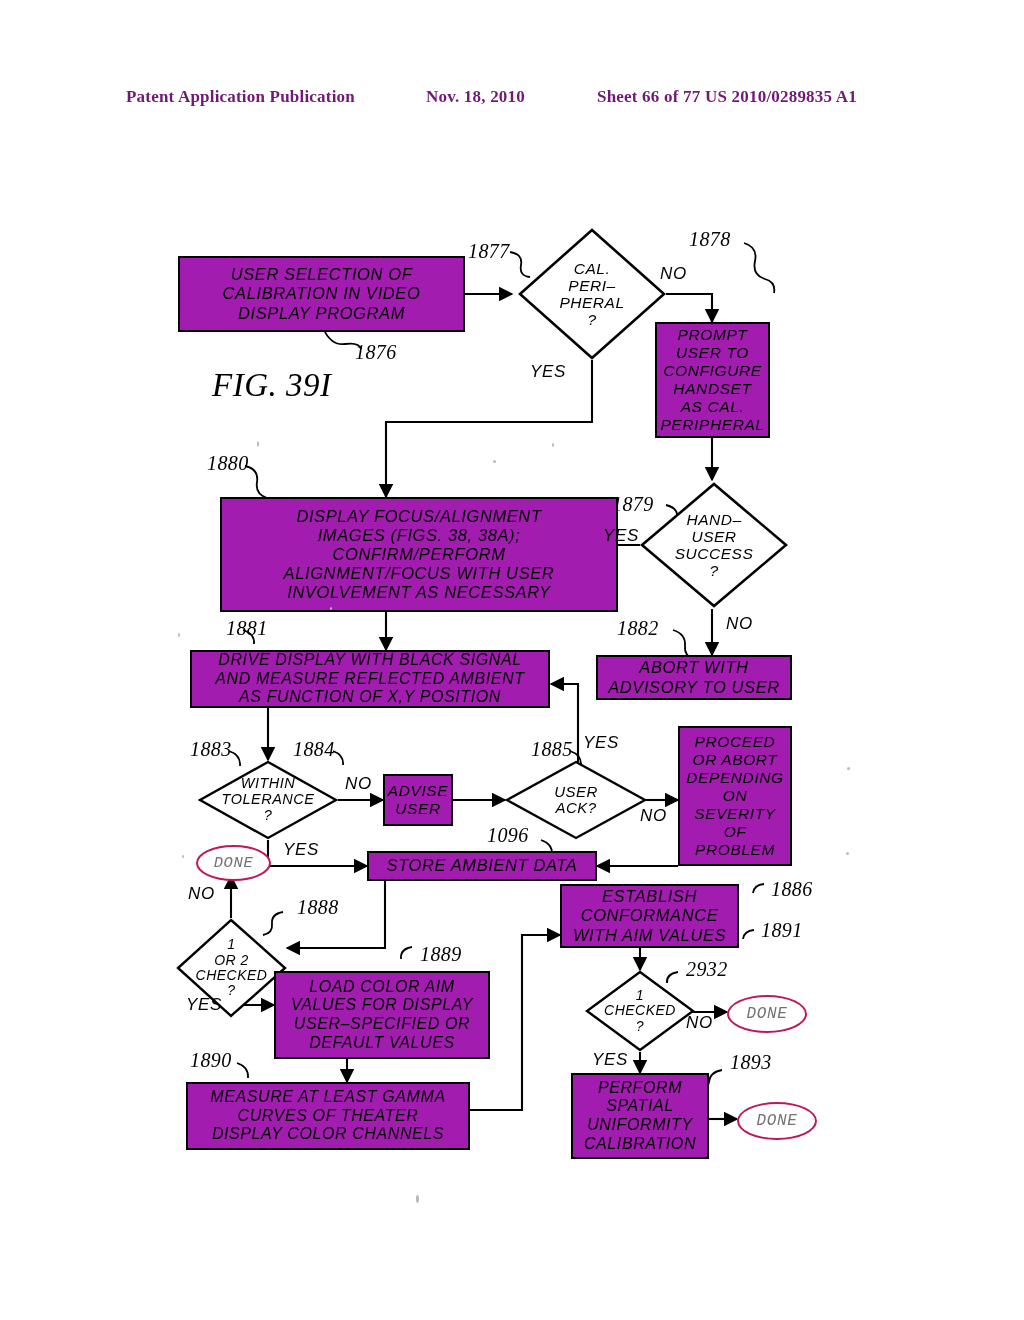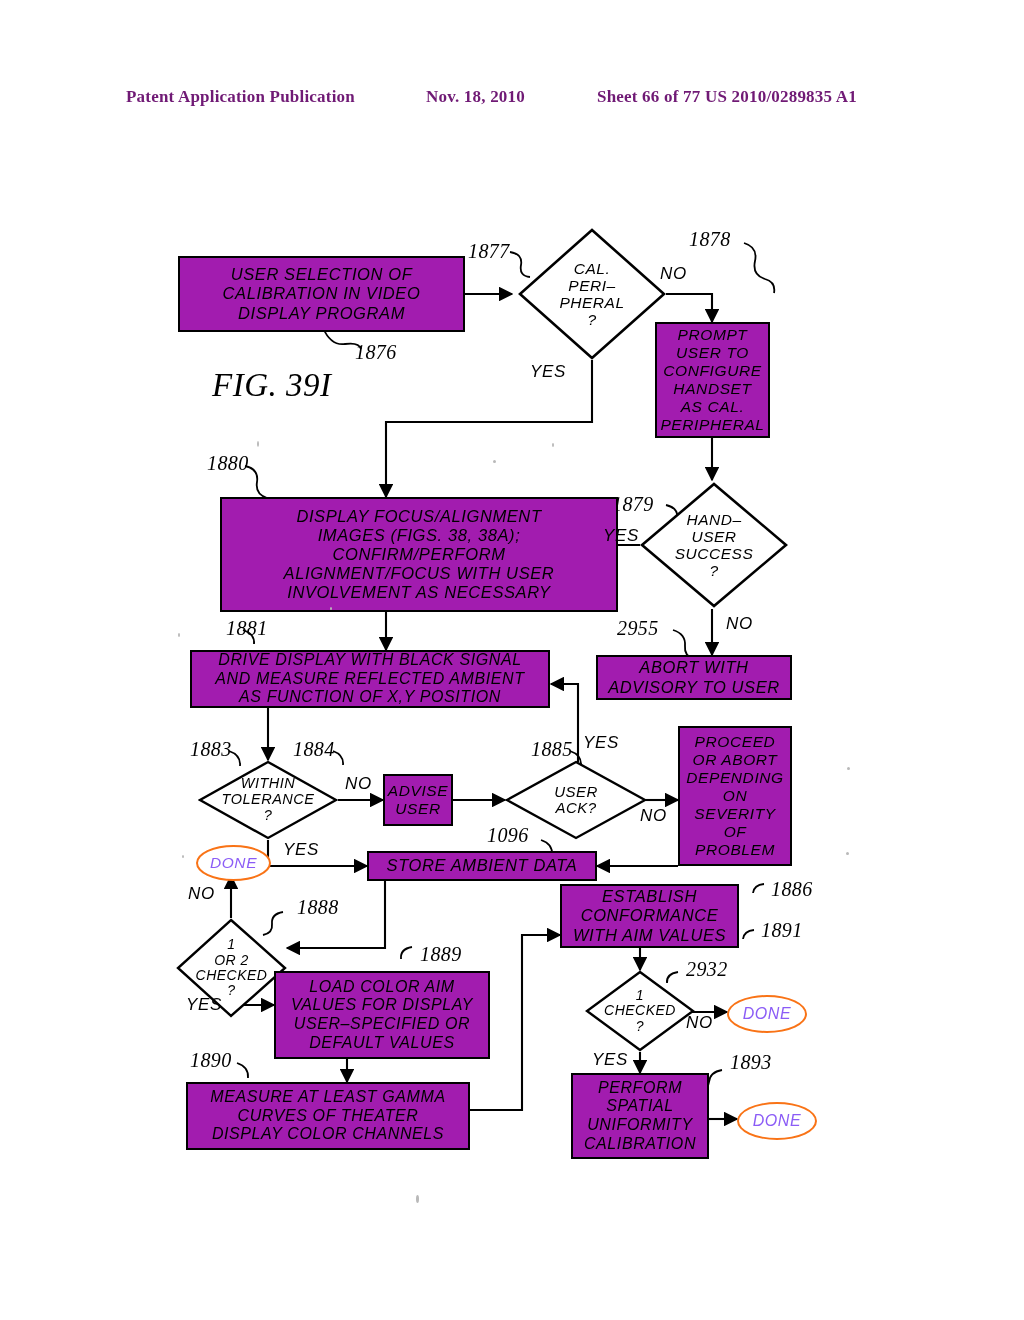--- a/index.html
+++ b/index.html
@@ -87,26 +87,26 @@
     position:absolute; left:0; top:0; width:100%; height:100%;
     display:flex; align-items:center; justify-content:center;
     text-align:center; white-space:pre-line;
     font-family:"Liberation Sans", sans-serif;
     font-style: italic; color:#000; line-height:1.1; letter-spacing:0.5px;
   }
 
   
   .term {
     position:absolute;
-    border:2px solid #f97316;
+    border:2px solid #be185d;
     border-radius:50%;
     background:#fff;
     display:flex; align-items:center; justify-content:center;
-    font-family:Liberation Sans, sans-serif;
-    font-style:italic; color:#8b5cf6; letter-spacing:0.6px;
+    font-family:Liberation Mono, monospace;
+    font-style:italic; color:#737373; letter-spacing:0.6px;
   }
 
   
   .elabel {
     position:absolute;
     font-family:"Liberation Sans", sans-serif;
     font-style:italic;
     font-size:17px;
     color:#000;
     letter-spacing:0.7px;
@@ -260,21 +260,21 @@
 INVOLVEMENT  AS  NECESSARY</div>
   <div class="refnum" style="left:207px; top:452px;">1880</div>
 
   <div class="node box" style="left:190px; top:650px; width:360px; height:58px; font-size:16px;">DRIVE DISPLAY WITH BLACK SIGNAL
 AND MEASURE REFLECTED AMBIENT
 AS FUNCTION OF X,Y POSITION</div>
   <div class="refnum" style="left:226px; top:617px;">1881</div>
 
   <div class="node box" style="left:596px; top:655px; width:196px; height:45px; font-size:16.5px;">ABORT  WITH
 ADVISORY  TO  USER</div>
-  <div class="refnum" style="left:617px; top:617px;">2955</div>
+  <div class="refnum" style="left:617px; top:617px;">1882</div>
 
   <div class="diamond-wrap" style="left:198px; top:760px; width:140px; height:80px;">
     <svg class="diamond-shape" viewBox="0 0 140 80" preserveAspectRatio="none">
       <polygon points="70,2 138,40 70,78 2,40" fill="#fff" stroke="#000" stroke-width="2.4"></polygon>
     </svg>
     <div class="diamond-label" style="font-size:14.5px;">WITHIN
 TOLERANCE
 ?</div>
   </div>
   <div class="refnum" style="left:190px; top:738px;">1883</div>

